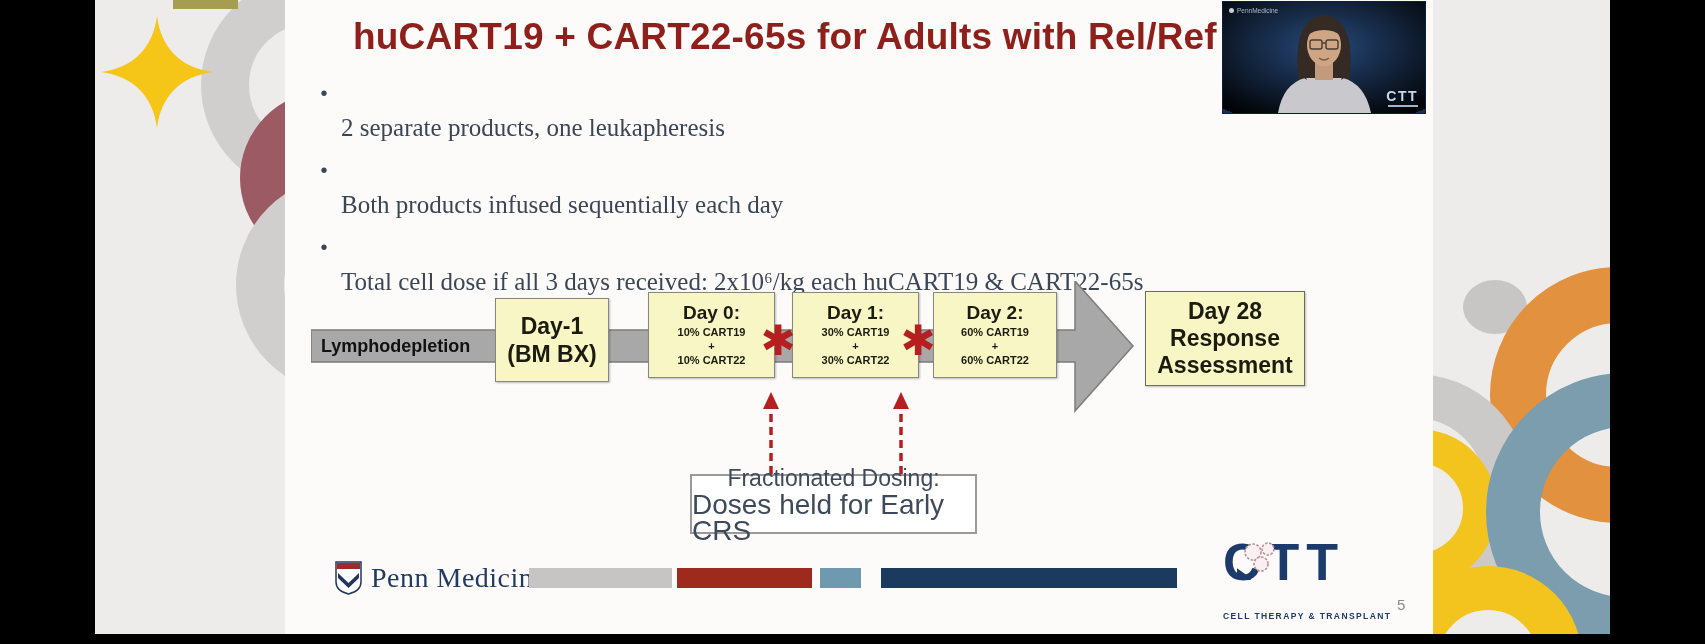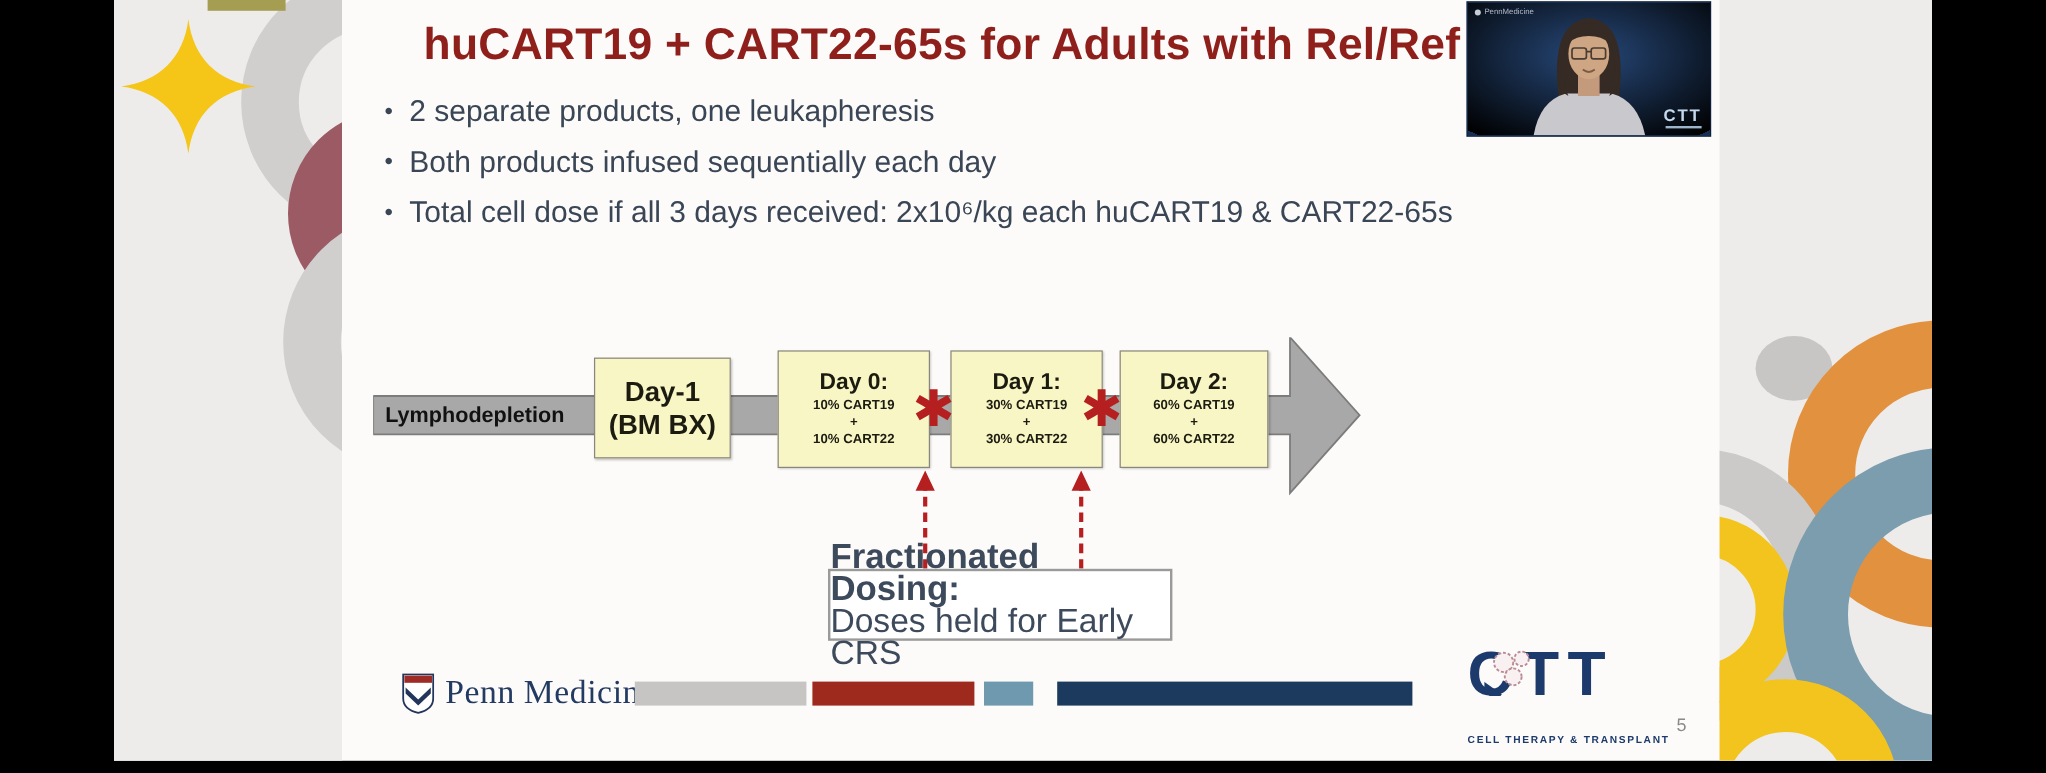--- a/index.html
+++ b/index.html
@@ -12,43 +12,43 @@
   .strip.left{left:0;width:190px;}
   .strip.right{left:1338px;width:177px;}
   .strip svg{position:absolute;left:0;top:0;}
 
   
   .title{position:absolute;left:258px;top:16px;width:884px;height:46px;overflow:hidden;
          white-space:nowrap;font-size:37px;font-weight:bold;color:#8e1f1b;letter-spacing:.2px;}
   .bullets{position:absolute;left:212px;top:76px;width:1000px;color:#3a4655;font-size:25px;}
   .bullet-row{display:flex;align-items:flex-start;margin-bottom:8px;line-height:34px;}
   .bullet-dot{width:34px;text-align:center;font-size:20px;line-height:34px;}
-  .bullet-text{font-family:Liberation Sans, sans-serif;}
+  .bullet-text{font-family:Liberation Serif, serif;margin-top:35px;}
 
   
   .arrow-svg{position:absolute;left:216px;top:281px;}
   .lympho{position:absolute;left:226px;top:331px;width:195px;height:30px;
           font-size:18px;font-weight:bold;color:#111;display:flex;align-items:center;}
   .ybox{position:absolute;background:#f9f6c5;border:1.5px solid #87877f;box-sizing:border-box;
         display:flex;flex-direction:column;align-items:center;justify-content:center;
         text-align:center;color:#1b1b10;box-shadow:1px 1px 2px rgba(0,0,0,.25);}
   .prebox{left:400px;top:298px;width:114px;height:84px;font-size:23px;font-weight:bold;line-height:28px;}
-  .dosebox{width:127px;height:98px;top:292px;}
+  .dosebox{width:127px;height:86px;top:292px;}
   .dosebox .d-day{font-size:19px;font-weight:bold;line-height:22px;}
   .dosebox .d-line{font-size:11px;font-weight:bold;line-height:16px;}
   .dosebox .d-plus{font-size:11px;font-weight:bold;line-height:12px;}
   .respbox{left:1050px;top:291px;width:160px;height:95px;font-size:23px;font-weight:bold;
            line-height:27px;border-color:#6b6b5f;}
   .asterisk{position:absolute;top:318px;width:46px;text-align:center;font-size:42px;line-height:46px;
             color:#b51f1f;font-family:"DejaVu Sans",sans-serif;z-index:3;}
   .dashes{position:absolute;left:648px;top:392px;}
   .callout{position:absolute;left:595px;top:474px;width:287px;height:60px;background:#fff;
            border:2px solid #9a9a9a;box-sizing:border-box;display:flex;flex-direction:column;
            align-items:center;justify-content:center;color:#3d4a5c;}
-  .callout .c1{font-size:29px;font-weight:bold;line-height:27px;}
+  .callout .c1{font-size:23px;font-weight:normal;line-height:27px;}
   .callout .c2{font-size:28px;line-height:26px;}
 
   
   .penn{position:absolute;left:240px;top:558px;height:40px;display:flex;align-items:center;gap:9px;}
   .penn-text{font-family:"Liberation Serif",serif;font-size:28px;color:#233a63;letter-spacing:.5px;}
   .bar-seg{position:absolute;top:568px;height:20px;}
   .ctt{position:absolute;left:1128px;top:534px;width:200px;}
   .ctt-word{position:relative;font-size:52px;font-weight:bold;color:#1c3a6b;
             letter-spacing:7px;line-height:56px;font-family:"Liberation Sans",sans-serif;}
   .ctt-cells{position:absolute;left:14px;top:4px;}
@@ -136,20 +136,25 @@
     <div class="ybox dosebox" style="left:838px;width:124px;">
       <div class="d-day">Day 2:</div>
       <div class="d-line">60% CART19</div>
       <div class="d-plus">+</div>
       <div class="d-line">60% CART22</div>
     </div>
 
     <div class="asterisk" style="left:660px;">✱</div>
     <div class="asterisk" style="left:800px;">✱</div>
 
+    <div class="ybox respbox">
+      <div>Day 28</div>
+      <div>Response</div>
+      <div>Assessment</div>
+    </div>
 
     <svg class="dashes" width="200" height="82">
       <line x1="28" y1="82" x2="28" y2="16" stroke="#b51f1f" stroke-width="3.5" stroke-dasharray="8 5"></line>
       <polygon points="28,0 20,17 36,17" fill="#b51f1f"></polygon>
       <line x1="158" y1="82" x2="158" y2="16" stroke="#b51f1f" stroke-width="3.5" stroke-dasharray="8 5"></line>
       <polygon points="158,0 150,17 166,17" fill="#b51f1f"></polygon>
     </svg>
 
     <div class="callout">
       <div class="c1">Fractionated Dosing:</div>

